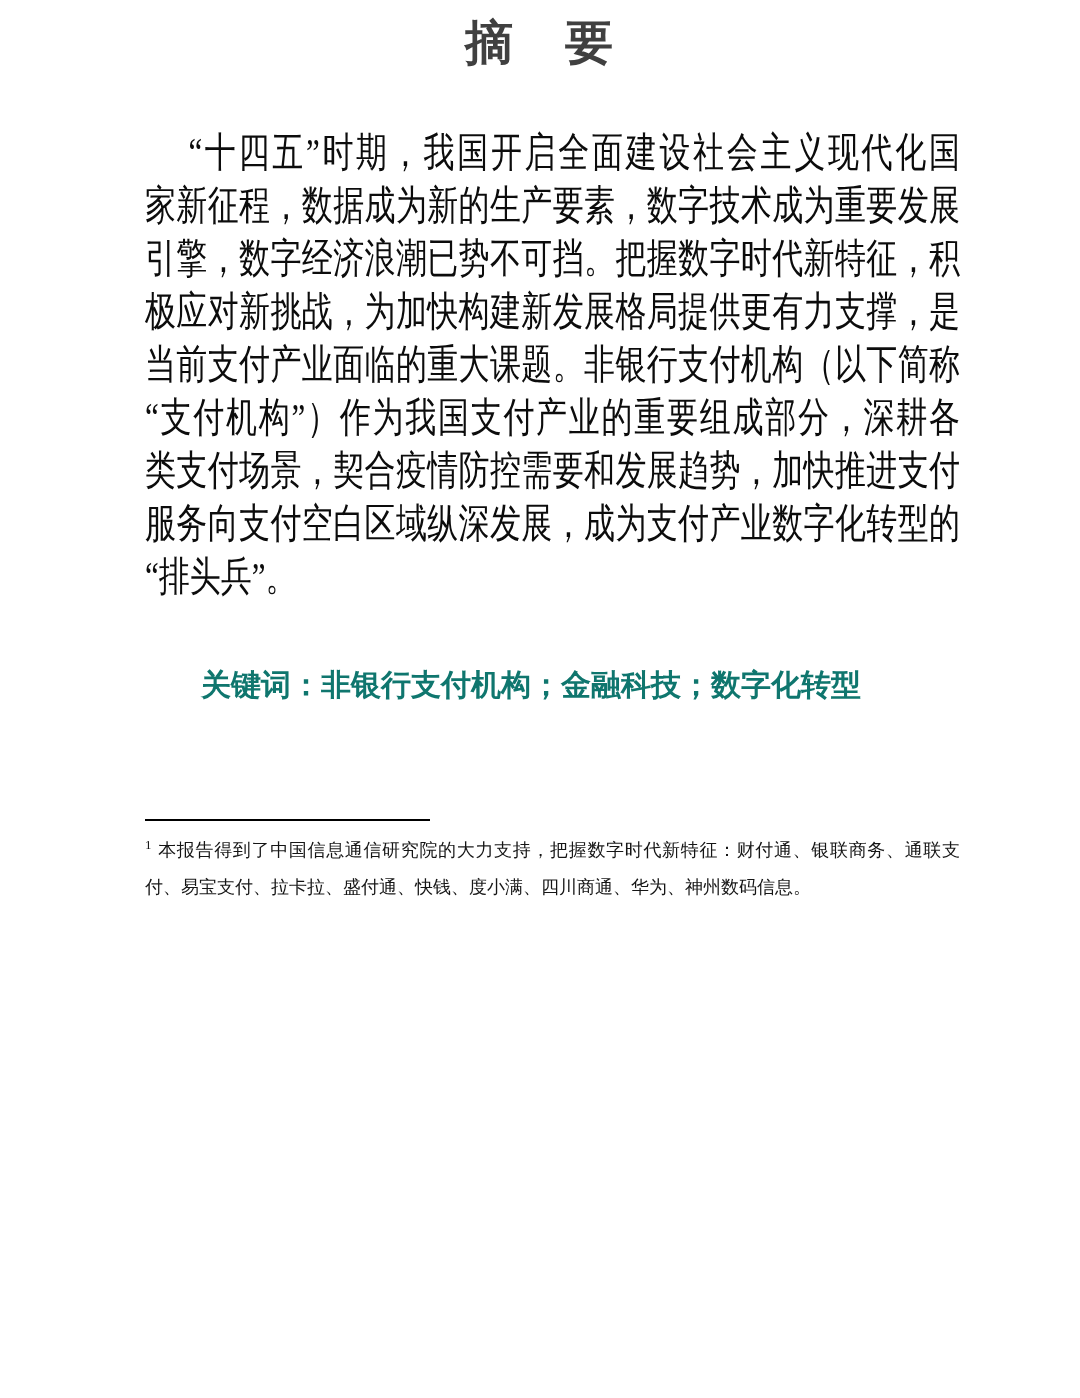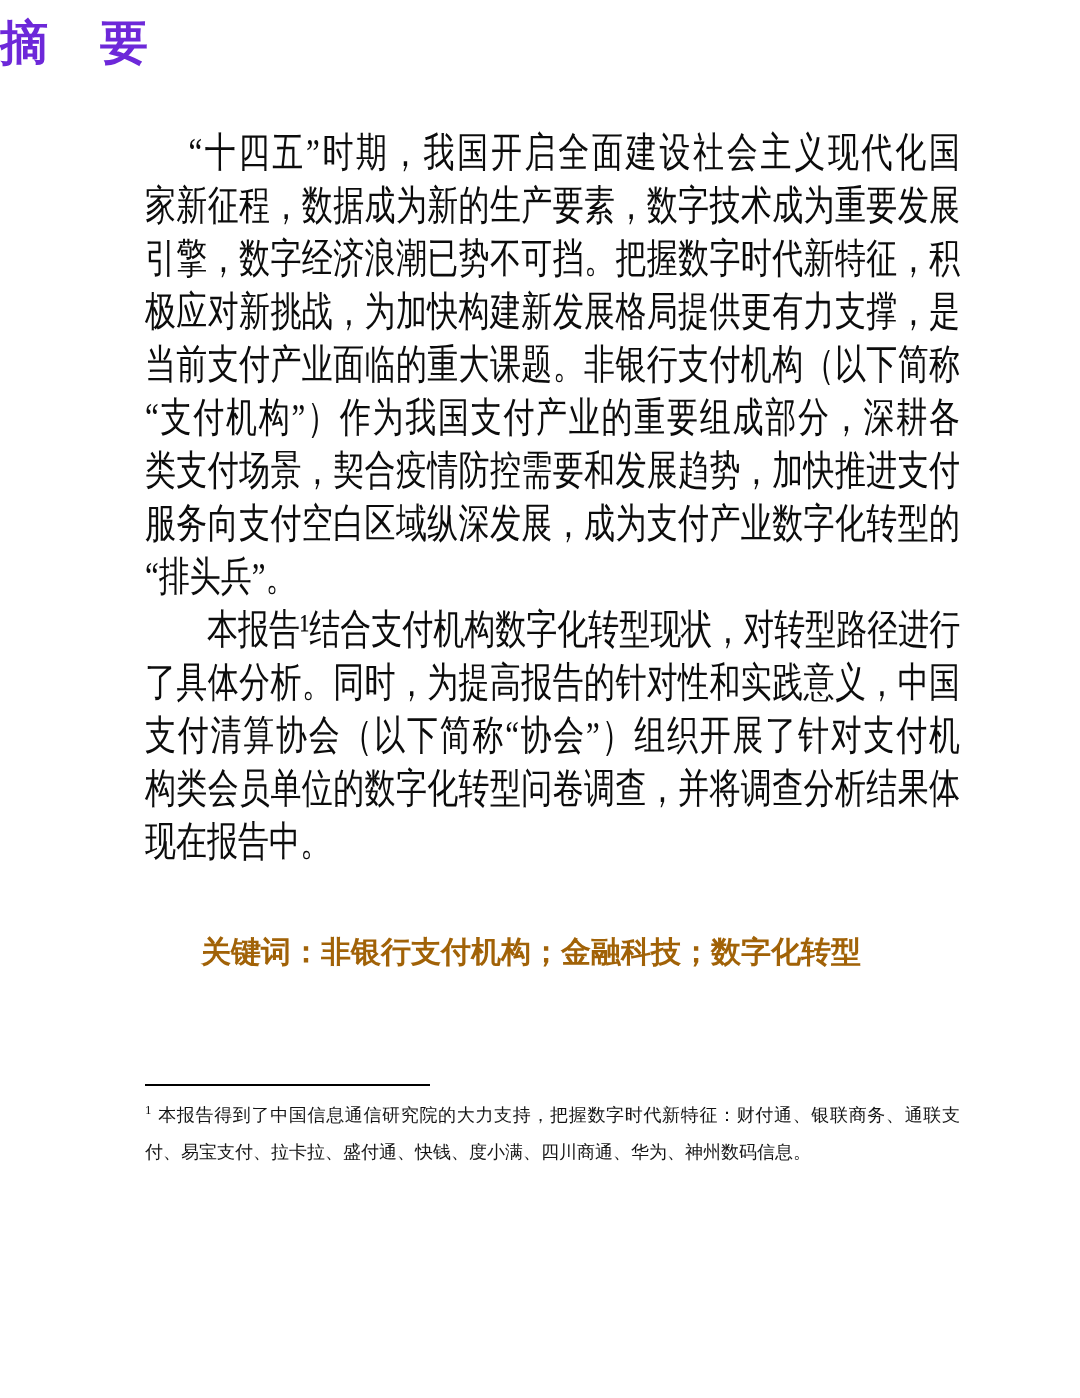--- a/index.html
+++ b/index.html
@@ -7,27 +7,27 @@
     position: relative;
     width: 1080px;
     height: 1398px;
     background: #ffffff;
     color: #111;
     overflow: hidden;
     font-family: "Liberation Serif", serif;
   }
   .doc-title {
     margin: 14px 0 0 0;
-    text-align: left;
+    text-align: center;
     font-family: "Liberation Sans", sans-serif;
     font-weight: bold;
     font-size: 48px;
     line-height: 58px;
     letter-spacing: 2px;
-    color: #6d28d9;
+    color: #404040;
   }
   .body-text {
     margin: 54px 57px 0 145px; 
     width: 815px;
   }
   .para { margin: 0; }
   .bl { 
     height: 53px;
     line-height: 53px;
     font-size: 31px;
@@ -37,24 +37,24 @@
     white-space: nowrap;
     transform: scaleY(1.32);
     transform-origin: 0 50%;
   }
   .bl.end { text-align-last: left; }
   .bl.ind { text-indent: 2em; }
   .para:first-child .bl.ind { text-indent: 1.4em; }
   .keywords-line {
     margin: 64px 120px 0 145px;
     padding-left: 56px;
-    font-family: Liberation Sans, sans-serif;
+    font-family: Liberation Mono, monospace;
     font-size: 30px;
     line-height: 40px;
-    color: #a16207;
+    color: #0f766e;
   }
   .kw-label { font-weight: 800; }
   .kw-text  { font-weight: 600; }
   .footnote-sep {
     margin: 112px 0 0 145px;
     width: 285px;
     height: 0;
     border-top: 2px solid #000;
   }
   .footnote {
@@ -83,27 +83,20 @@
         <div class="bl ind">“十四五”时期，我国开启全面建设社会主义现代化国</div>
         <div class="bl">家新征程，数据成为新的生产要素，数字技术成为重要发展</div>
         <div class="bl">引擎，数字经济浪潮已势不可挡。把握数字时代新特征，积</div>
         <div class="bl">极应对新挑战，为加快构建新发展格局提供更有力支撑，是</div>
         <div class="bl">当前支付产业面临的重大课题。非银行支付机构（以下简称</div>
         <div class="bl">“支付机构”）作为我国支付产业的重要组成部分，深耕各</div>
         <div class="bl">类支付场景，契合疫情防控需要和发展趋势，加快推进支付</div>
         <div class="bl">服务向支付空白区域纵深发展，成为支付产业数字化转型的</div>
         <div class="bl end">“排头兵”。</div>
       </div>
-      <div class="para">
-        <div class="bl ind">本报告¹结合支付机构数字化转型现状，对转型路径进行</div>
-        <div class="bl">了具体分析。同时，为提高报告的针对性和实践意义，中国</div>
-        <div class="bl">支付清算协会（以下简称“协会”）组织开展了针对支付机</div>
-        <div class="bl">构类会员单位的数字化转型问卷调查，并将调查分析结果体</div>
-        <div class="bl end">现在报告中。</div>
-      </div>
     </div>
 
   <div class="keywords-line">
     <span class="kw-label">关键词：</span><span class="kw-text">非银行支付机构；金融科技；数字化转型</span>
   </div>
 
   <div class="footnote-sep"></div>
 
   <div class="footnote">
     <span class="fn-marker">1</span><span>本报告得到了中国信息通信研究院的大力支持，把握数字时代新特征：财付通、银联商务、通联支付、易宝支付、拉卡拉、盛付通、快钱、度小满、四川商通、华为、神州数码信息。</span>

